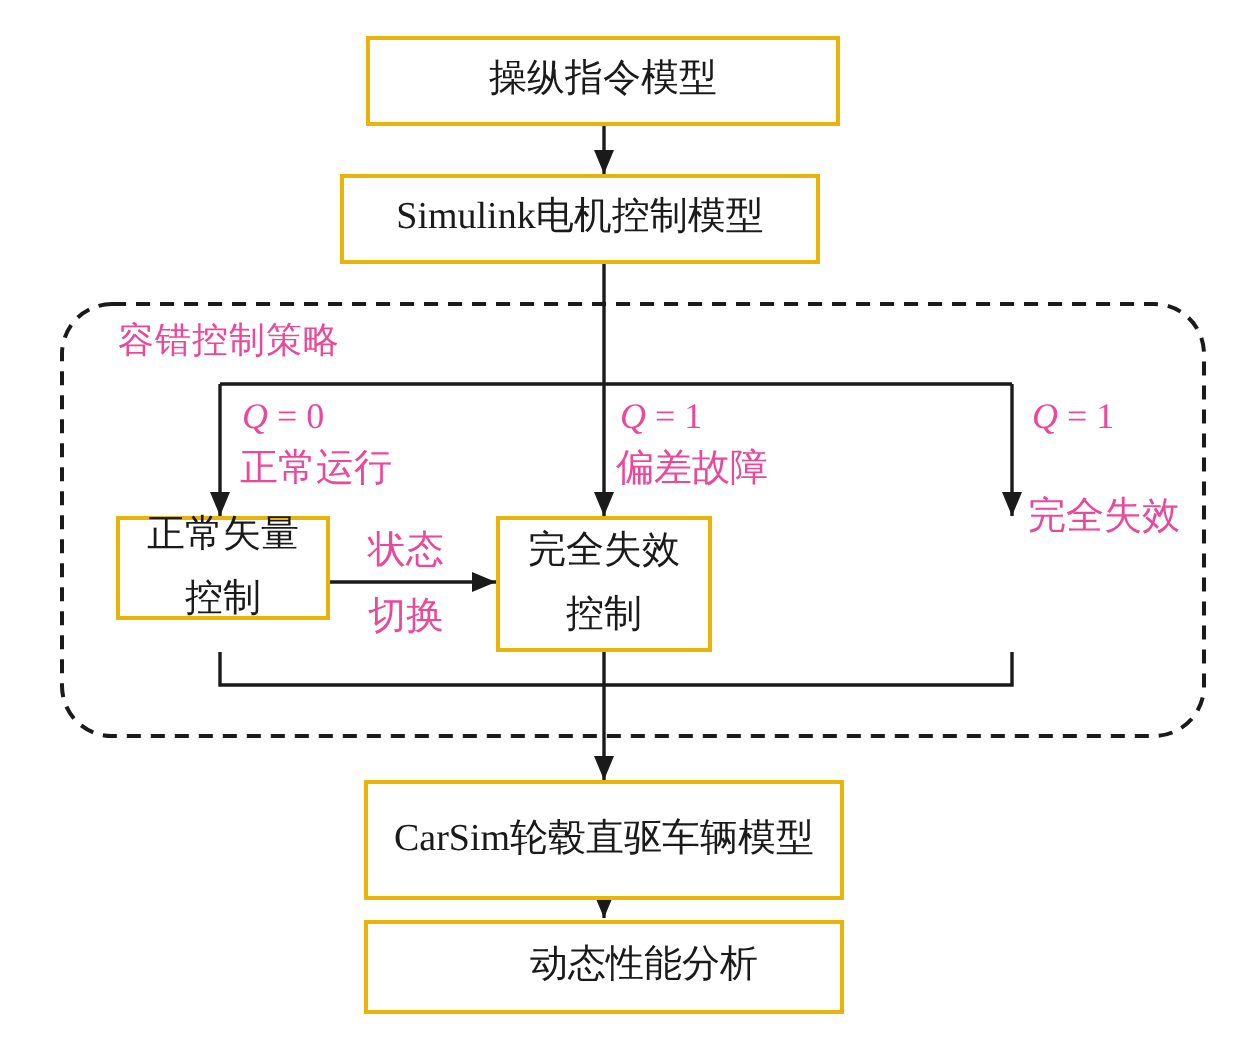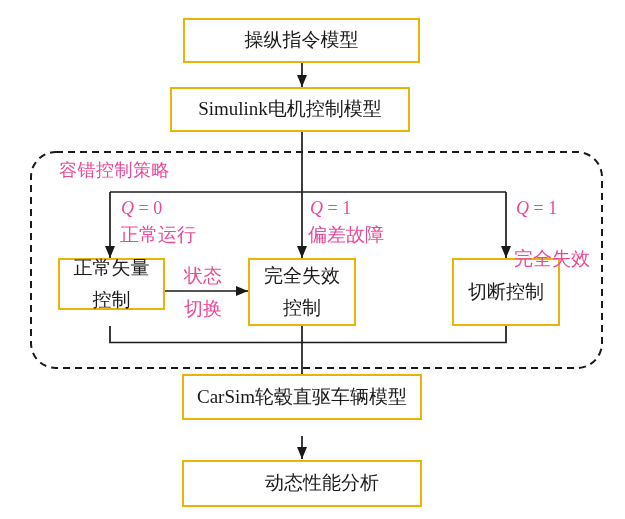--- a/index.html
+++ b/index.html
@@ -32,21 +32,21 @@
     font-size: 19px;
     line-height: 1.7;
     white-space: pre-line;
     color: #1a1a1a;
   }
   .node-command        { left: 183px; top: 18px;  width: 237px; height: 45px; }
   .node-simulink       { left: 170px; top: 87px;  width: 240px; height: 45px; }
   .node-normal-vector  { left: 58px;  top: 258px; width: 107px; height: 52px; }
   .node-fault-vector   { left: 248px; top: 258px; width: 108px; height: 68px; }
   .node-cutoff         { left: 452px; top: 258px; width: 108px; height: 68px; }
-  .node-carsim         { left: 182px; top: 374px; width: 240px; height: 46px; }
+  .node-carsim         { left: 182px; top: 390px; width: 240px; height: 60px; }
   .node-analysis       { left: 182px; top: 460px; width: 240px; height: 47px; padding-left: 40px; }
 
   .flabel {
     position: absolute;
     font-size: 19px;
     line-height: 1.2;
     white-space: nowrap;
     color: #ec4899;
   }
   .strategy-label { left: 59px; top: 160px; font-size: 18px; letter-spacing: 0.5px; }
@@ -102,21 +102,20 @@
   <div class="node node-command">操纵指令模型</div>
 
   <div class="node node-simulink">Simulink电机控制模型</div>
 
   <div class="node node-normal-vector">正常矢量
 控制</div>
 
   <div class="node node-fault-vector">完全失效
 控制</div>
 
-  <div class="node node-cutoff">切断控制</div>
 
   <div class="node node-carsim">CarSim轮毂直驱车辆模型</div>
 
   <div class="node node-analysis">动态性能分析</div>
 
   <div class="flabel strategy-label">容错控制策略</div>
 
   <div class="flabel cond cond-left">Q = 0</div>
   <div class="flabel state-left">正常运行</div>
 

